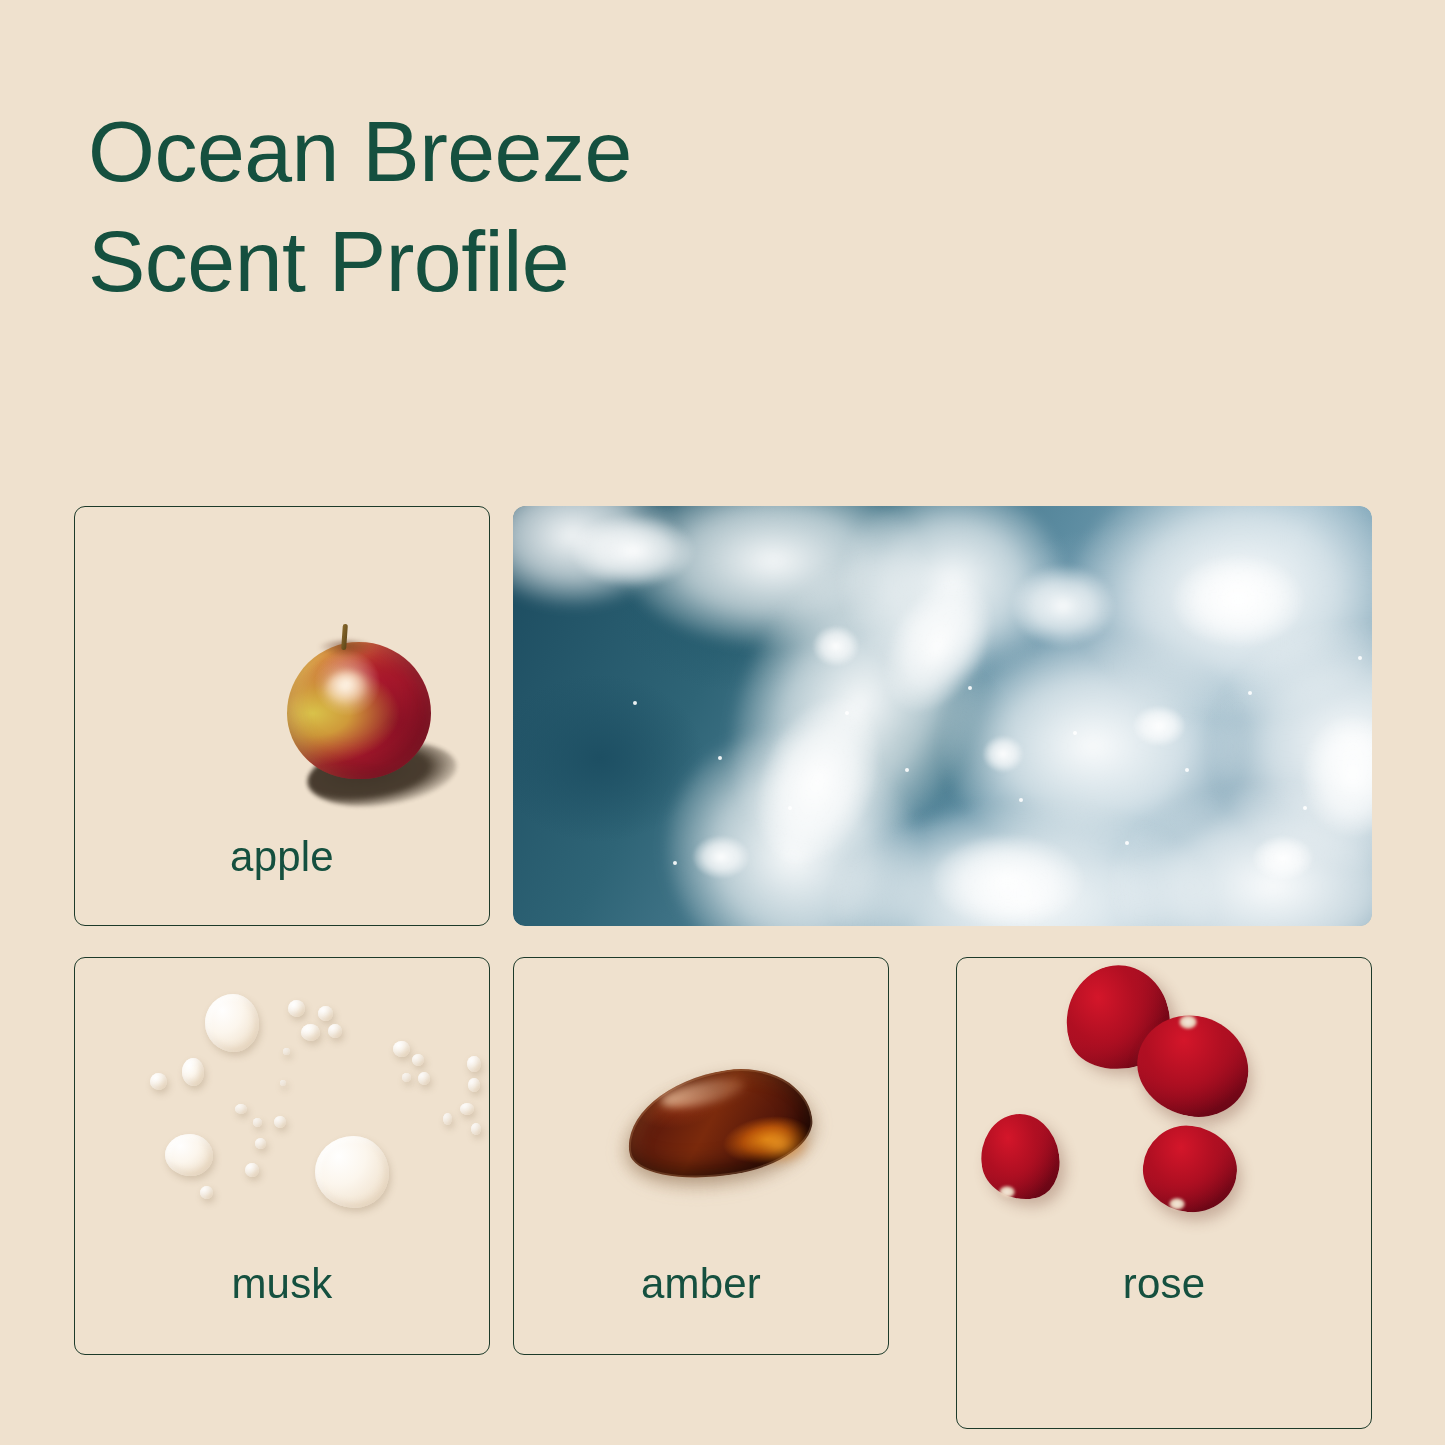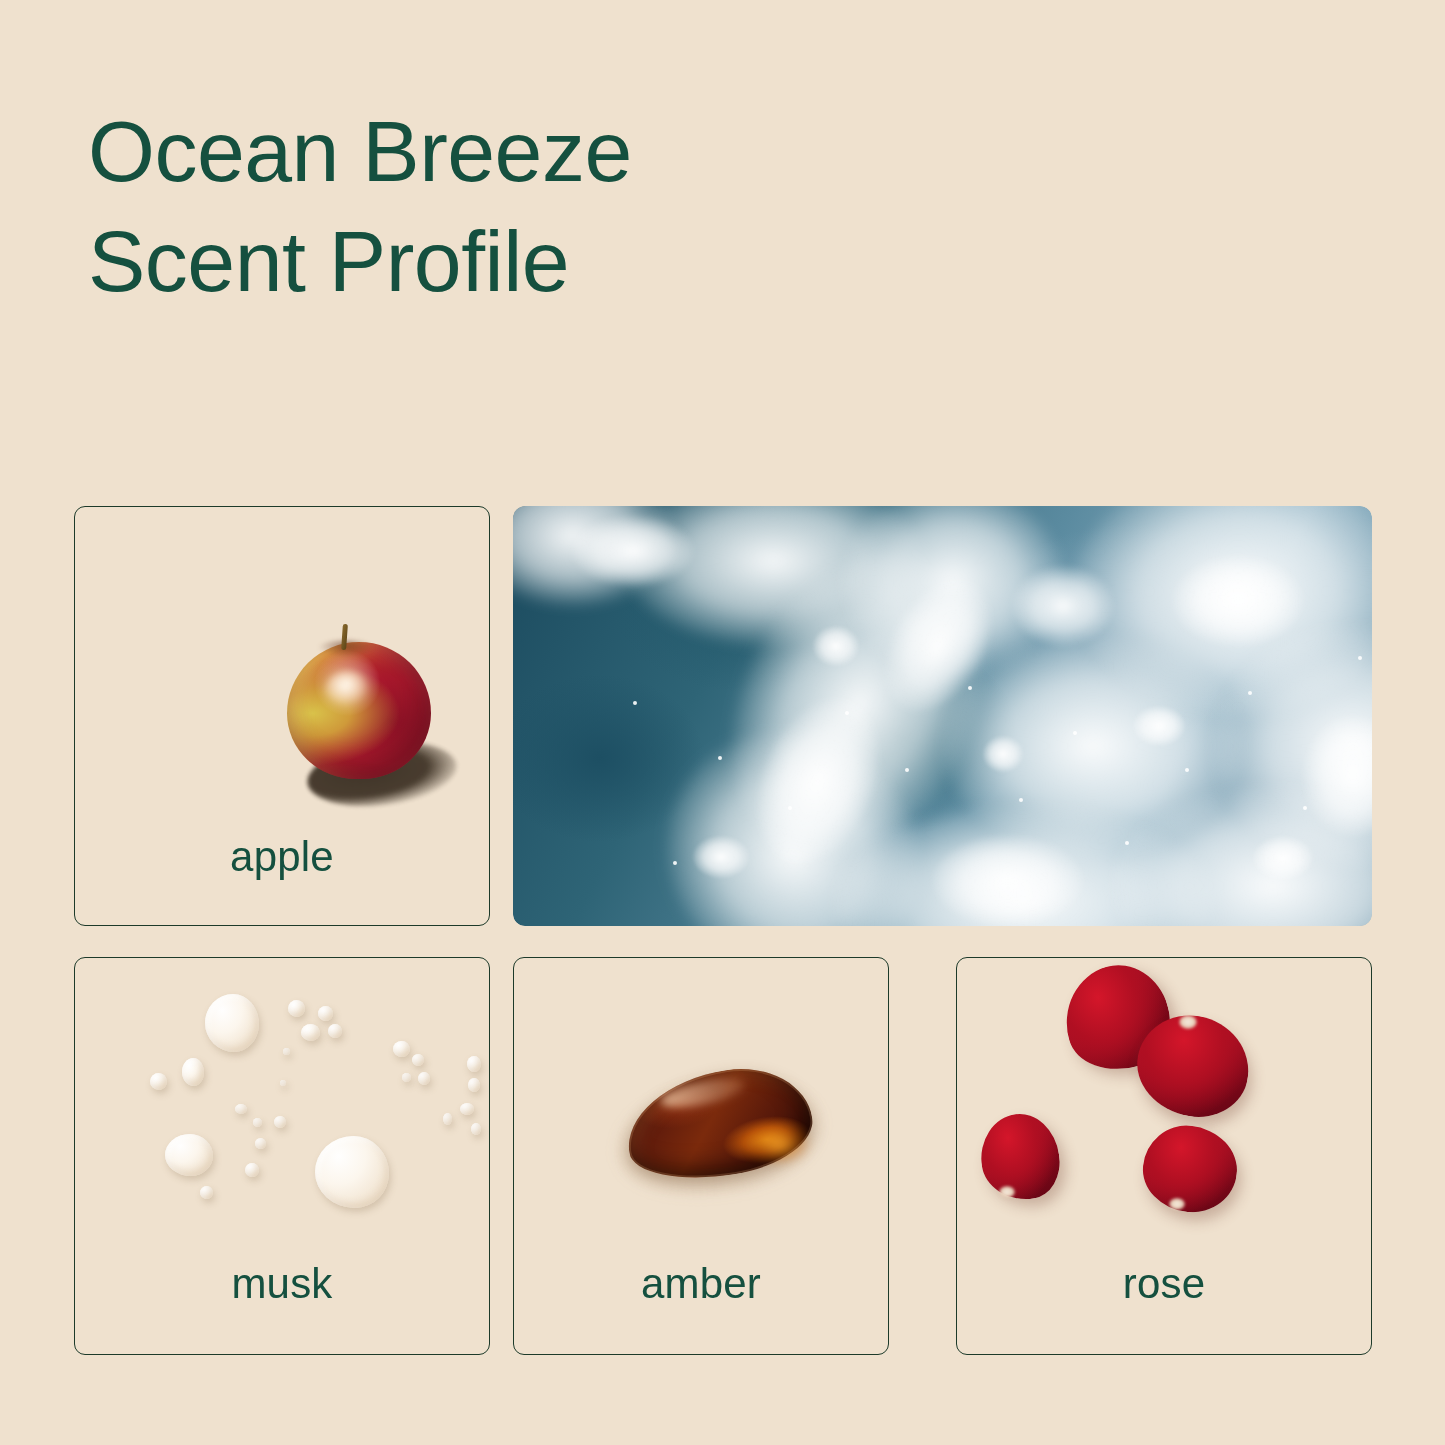--- a/index.html
+++ b/index.html
@@ -51,21 +51,21 @@
     position: absolute;
     inset: 0;
   }
 
   
   #card-apple  { left: 74px;   top: 506px;  width: 416px;  height: 420px; }
   #card-ocean  { left: 513px;  top: 506px;  width: 859px;  height: 420px;
                  border: none; border-radius: 12px; }
   #card-musk   { left: 74px;   top: 957px;  width: 416px;  height: 398px; }
   #card-amber  { left: 513px;  top: 957px;  width: 376px;  height: 398px; }
-  #card-rose   { left: 956px;  top: 957px;  width: 416px;  height: 398px; }
+  #card-rose   { left: 956px;  top: 957px;  width: 416px;  height: 472px; }
 
   #card-apple .card-label { top: 326px; }
   #card-musk  .card-label,
   #card-amber .card-label,
   #card-rose  .card-label { top: 302px; }
 
   
   .apple-stage { position: absolute; inset: 0; }
   .apple-shadow {
     position: absolute;

